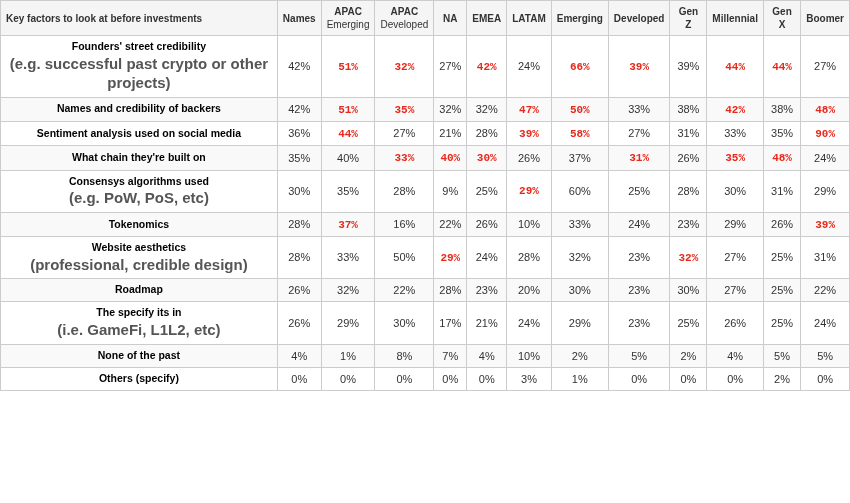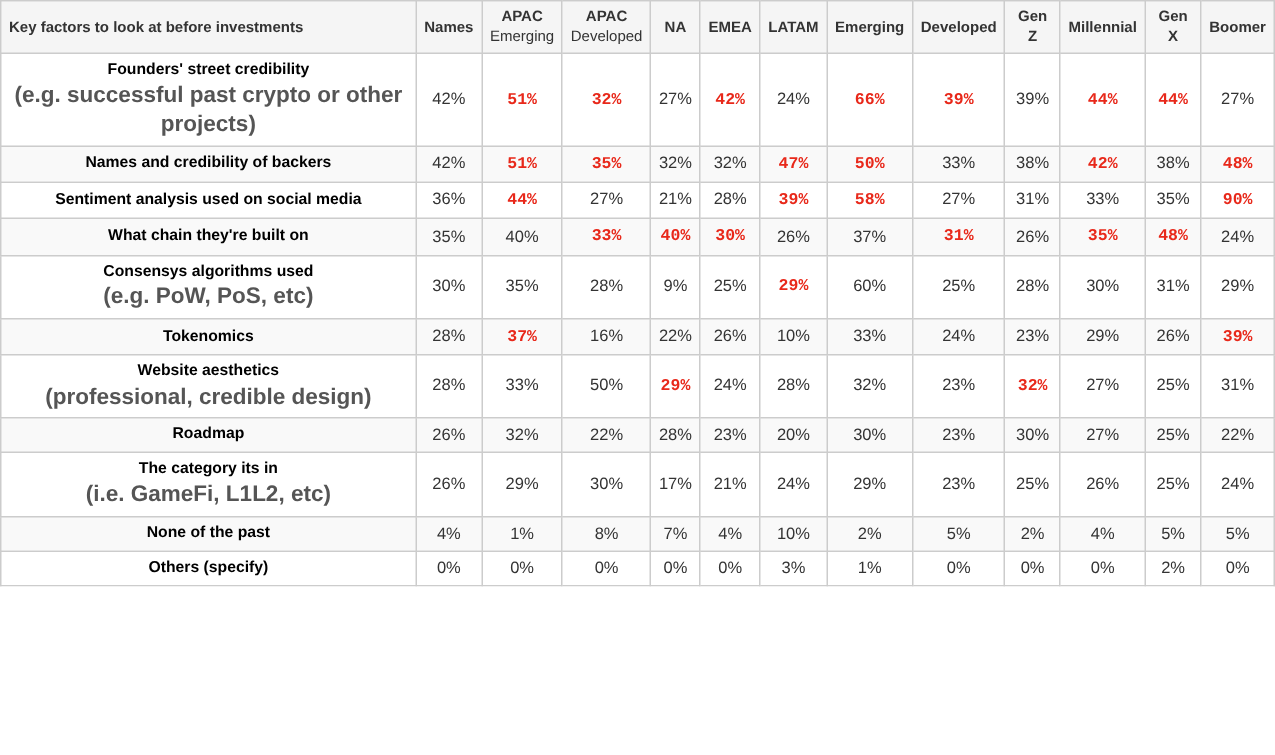--- a/index.html
+++ b/index.html
@@ -152,21 +152,21 @@
         <td><span class="normal">23%</span></td>
         <td><span class="normal">20%</span></td>
         <td><span class="normal">30%</span></td>
         <td><span class="normal">23%</span></td>
         <td><span class="normal">30%</span></td>
         <td><span class="normal">27%</span></td>
         <td><span class="normal">25%</span></td>
         <td><span class="normal">22%</span></td>
       </tr>
       <tr>
-        <td><strong>The category its in</strong><br><span class="sub">(i.e. GameFi, L1L2, etc)</span></td>
+        <td><strong>The specify its in</strong><br><span class="sub">(i.e. GameFi, L1L2, etc)</span></td>
         <td><span class="normal">26%</span></td>
         <td><span class="normal">29%</span></td>
         <td><span class="normal">30%</span></td>
         <td><span class="normal">17%</span></td>
         <td><span class="normal">21%</span></td>
         <td><span class="normal">24%</span></td>
         <td><span class="normal">29%</span></td>
         <td><span class="normal">23%</span></td>
         <td><span class="normal">25%</span></td>
         <td><span class="normal">26%</span></td>

